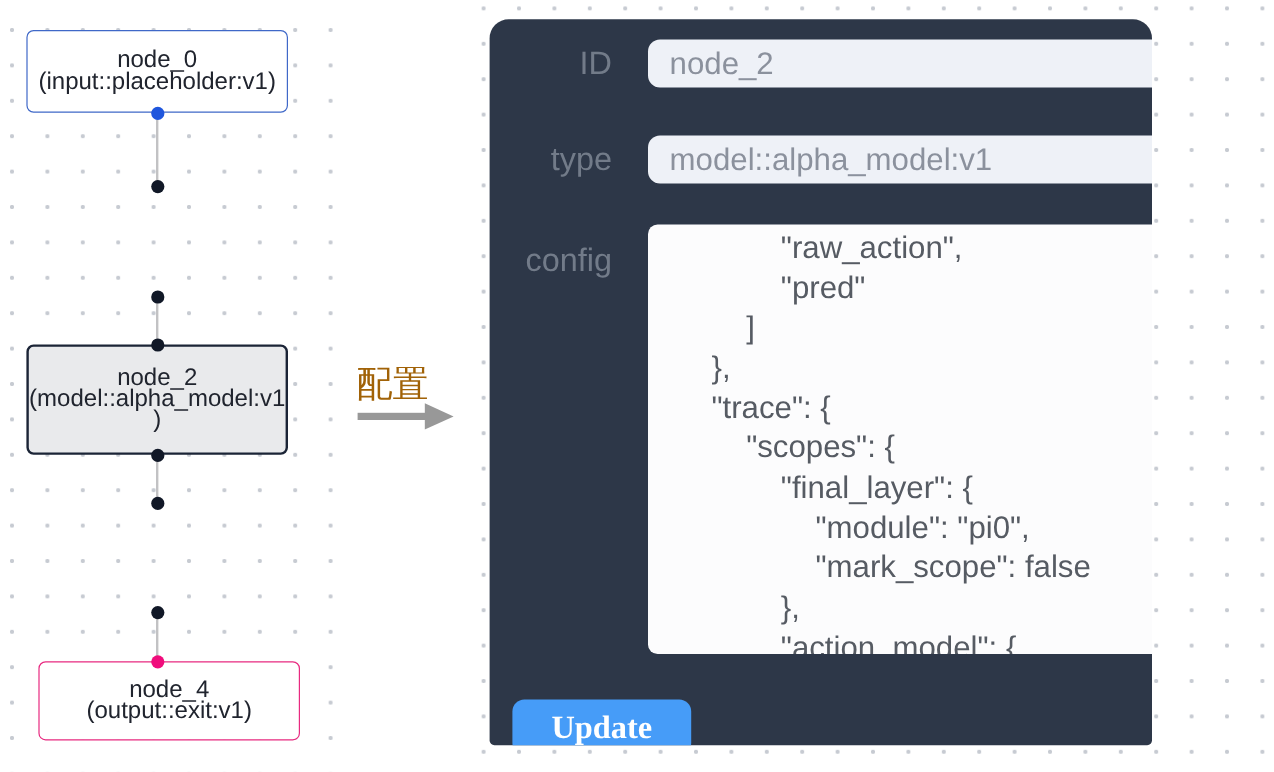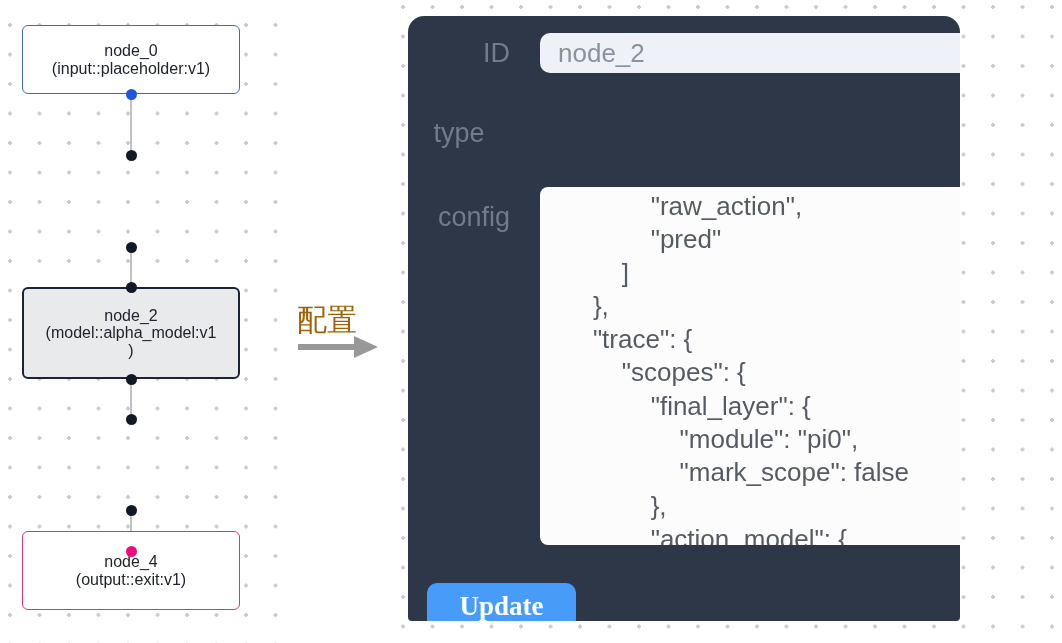--- a/index.html
+++ b/index.html
@@ -21,29 +21,29 @@
   .dots-right { left: 395px; width: 667px; background-position: -6.75px -7.75px; }
 
   
   .flow-node {
     position: absolute; left: 22px; width: 218px;
     background: #ffffff;
     border: 1.5px solid #121c30;
     border-radius: 6px;
     display: flex; align-items: center; justify-content: center;
     text-align: center;
-    font-size: 16px; line-height: 17.5px; color: #20242e;
+    font-size: 20px; line-height: 17.5px; color: #20242e;
     white-space: pre-line;
     z-index: 3;
   }
   .node-0 { top: 25px;  height: 69px; border-color: #3f68c8; }
   .node-1 { top: 155px; height: 92px; }
   .node-2 { top: 287px; height: 92px; border-width: 2px; border-color: #1b2436; background: #e9eaec; }
   .node-3 { top: 419px; height: 91px; }
-  .node-4 { top: 531px; height: 79px; border-color: #e82a80; }
+  .node-4 { top: 551px; height: 66px; border-color: #e82a80; margin-left: 10px; }
 
   .edge {
     position: absolute; left: 130px; width: 2px;
     background: #c2c2c4; z-index: 1;
   }
   .handle {
     position: absolute; left: 126px; width: 11px; height: 11px;
     border-radius: 50%; background: #111827; z-index: 4;
   }
   .handle-blue { background: #1f56dd; }
@@ -74,21 +74,21 @@
     background: #2d3748;
     border-radius: 16px 16px 4px 4px;
     overflow: hidden; z-index: 6;
   }
   .field-label {
     position: absolute; left: 0; width: 102px;
     text-align: right;
     font-size: 27px; color: #727b89;
   }
   .label-id     { top: 17px;  height: 40px; line-height: 40px; }
-  .label-type   { top: 97px;  height: 40px; line-height: 40px; text-align: center; }
+  .label-type   { top: 97px;  height: 40px; line-height: 40px; }
   .label-config { top: 184px; height: 34px; line-height: 34px; }
   .panel-input {
     position: absolute; left: 132px; width: 490px; height: 40px;
     background: #eef1f7; border: none; outline: none;
     border-radius: 10px; padding: 0 18px;
     font-family: "Liberation Sans", sans-serif;
     font-size: 26px; color: #8b919d;
   }
   .input-id   { top: 17px; }
   .input-type { top: 97px; }
@@ -163,20 +163,21 @@
   <div class="annotation-label">配置</div>
   <div class="arrow-line"></div>
   <div class="arrow-head"></div>
 
   <div class="config-panel">
 
     <div class="field-label label-id">ID</div>
     <input class="panel-input input-id" readonly="" value="node_2" style="">
 
     <div class="field-label label-type">type</div>
+    <input class="panel-input input-type" readonly="" value="model::alpha_model:v1" style="">
 
     <div class="field-label label-config">config</div>
     <div class="config-box">
       <div class="config-text">            "raw_action",
             "pred"
         ]
     },
     "trace": {
         "scopes": {
             "final_layer": {

